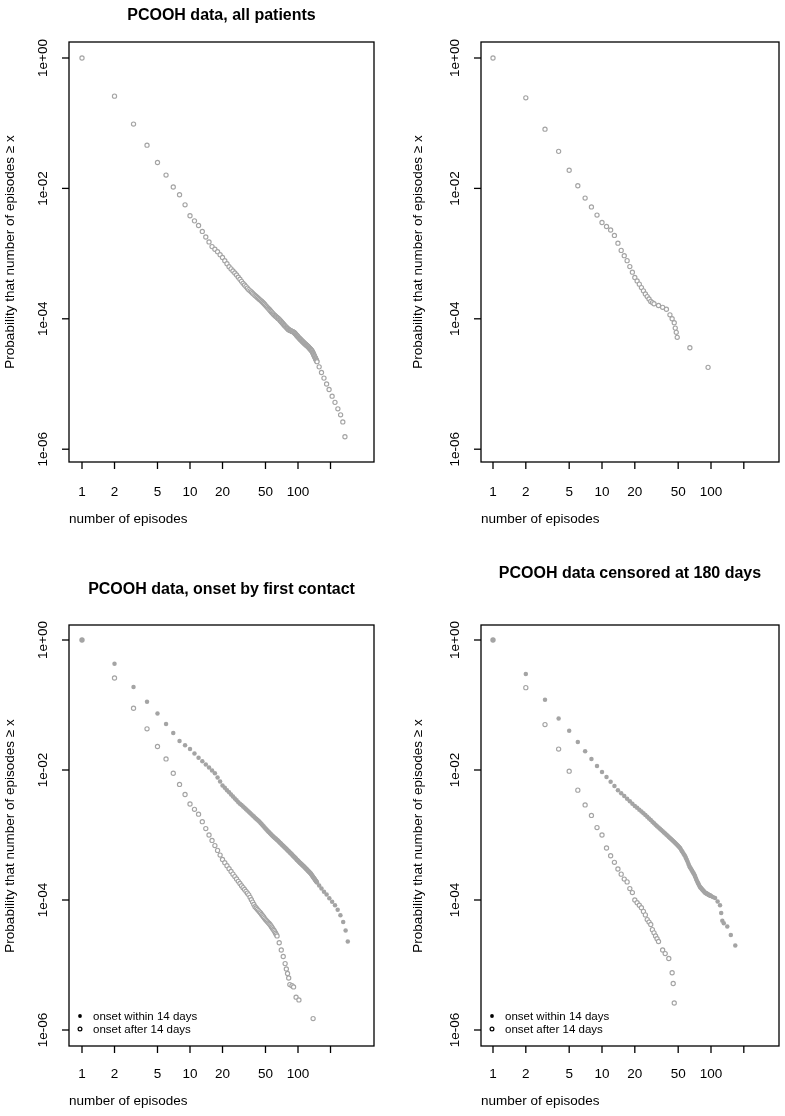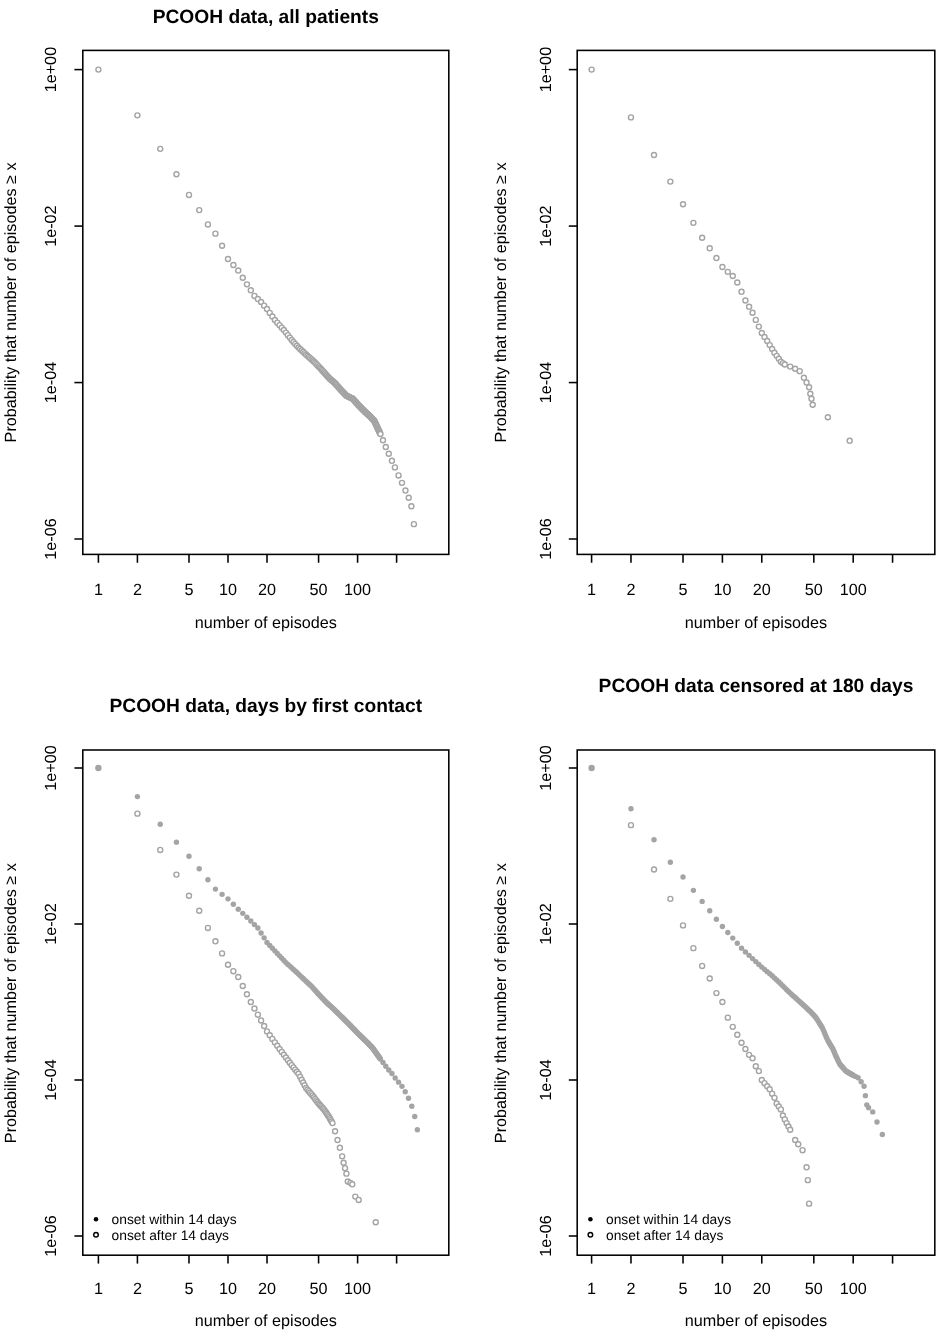--- a/index.html
+++ b/index.html
@@ -1,21 +1,21 @@
 <!DOCTYPE html>
 <html><head>
 <meta charset="utf-8">
 <style>
   html,body{margin:0;padding:0;background:#ffffff;}
   body{width:785px;height:1116px;overflow:hidden;font-family:"Liberation Sans",sans-serif;}
   .grid{display:grid;grid-template-columns:393px 392px;grid-template-rows:558px 558px;width:785px;height:1116px;}
   .panel{position:relative;width:100%;height:100%;}
   .panel svg{position:absolute;left:0;top:0;}
   .title{position:absolute;font-size:16px;font-weight:bold;text-align:center;color:#000;white-space:nowrap;}
-  .xlab{position:absolute;font-size:13.5px;text-align:center;color:#000;white-space:nowrap;}
+  .xlab{position:absolute;font-size:13.5px;text-align:left;color:#000;white-space:nowrap;}
   .ylab{position:absolute;font-size:13.5px;color:#000;white-space:nowrap;transform:translate(-50%,-50%) rotate(-90deg);}
 </style>
 </head>
 <body>
 
 <div class="grid">
 
   <div class="panel">
     <div class="title" style="left: 69px; width: 305px; top: 6px;">PCOOH data, all patients</div>
     <div class="ylab" style="left: 9px; top: 252px;">Probability that number of episodes ≥ x</div>
@@ -287,21 +287,21 @@
           <circle cx="283.25529487393896" cy="332.3360618447138" r="2.1" fill="#ffffff" stroke="#a4a4a4" stroke-width="1.15"></circle>
           <circle cx="284.231372723108" cy="337.31658199501106" r="2.1" fill="#ffffff" stroke="#a4a4a4" stroke-width="1.15"></circle>
           <circle cx="296.8736171642437" cy="347.72907694997286" r="2.1" fill="#ffffff" stroke="#a4a4a4" stroke-width="1.15"></circle>
           <circle cx="315.0709360423672" cy="367.3562326672644" r="2.1" fill="#ffffff" stroke="#a4a4a4" stroke-width="1.15"></circle>
         </g>
       </svg>
     <div class="xlab" style="left: 88px; width: 298px; top: 511px;">number of episodes</div>
   </div>
 
   <div class="panel">
-    <div class="title" style="left: 69px; width: 305px; top: 22px;">PCOOH data, days by first contact</div>
+    <div class="title" style="left: 69px; width: 305px; top: 22px;">PCOOH data, onset by first contact</div>
     <div class="ylab" style="left: 9px; top: 277.5px;">Probability that number of episodes ≥ x</div>
     <svg width="393" height="558" viewBox="0 0 393 558">
         <rect x="69" y="67" width="305" height="421" fill="none" stroke="#000000" stroke-width="1.3"></rect>
         <g>
           <line x1="82" y1="488" x2="82" y2="495" stroke="#000000" stroke-width="1.3"></line>
           <text x="82" y="520" text-anchor="middle" font-size="13.5px" fill="#000000" font-family="&quot;Liberation Sans&quot;, sans-serif">1</text>
           <line x1="114.51123953170998" y1="488" x2="114.51123953170998" y2="495" stroke="#000000" stroke-width="1.3"></line>
           <text x="114.51123953170998" y="520" text-anchor="middle" font-size="13.5px" fill="#000000" font-family="&quot;Liberation Sans&quot;, sans-serif">2</text>
           <line x1="157.48876046829002" y1="488" x2="157.48876046829002" y2="495" stroke="#000000" stroke-width="1.3"></line>
           <text x="157.48876046829002" y="520" text-anchor="middle" font-size="13.5px" fill="#000000" font-family="&quot;Liberation Sans&quot;, sans-serif">5</text>

